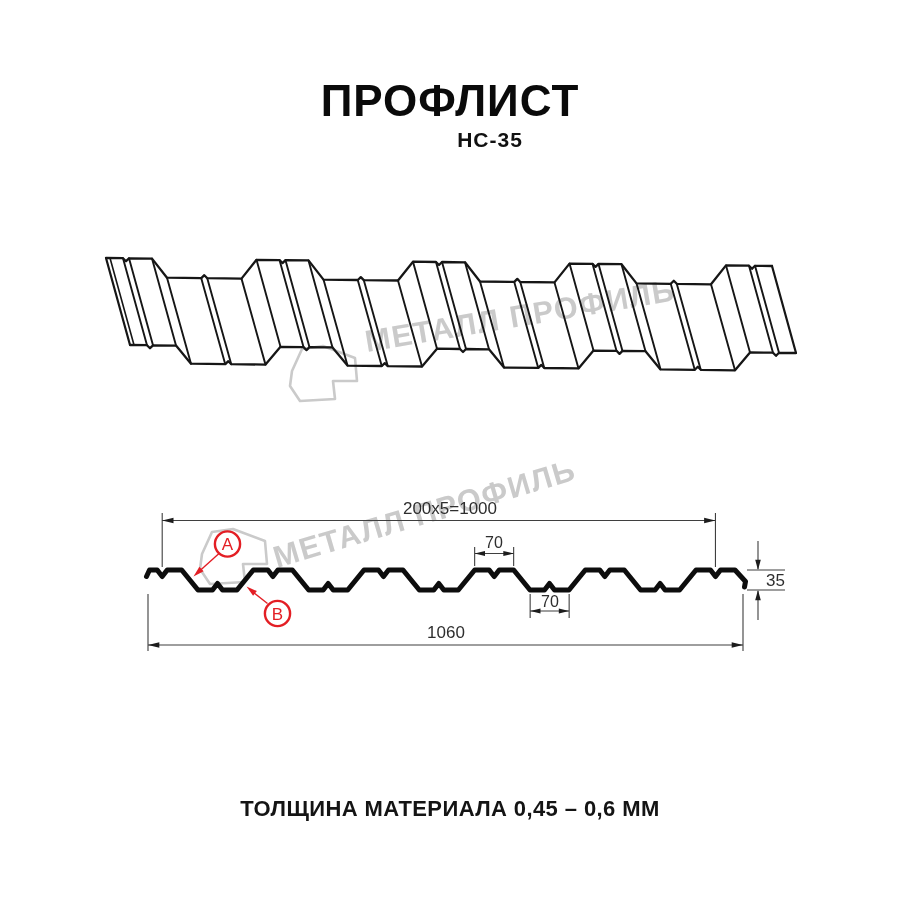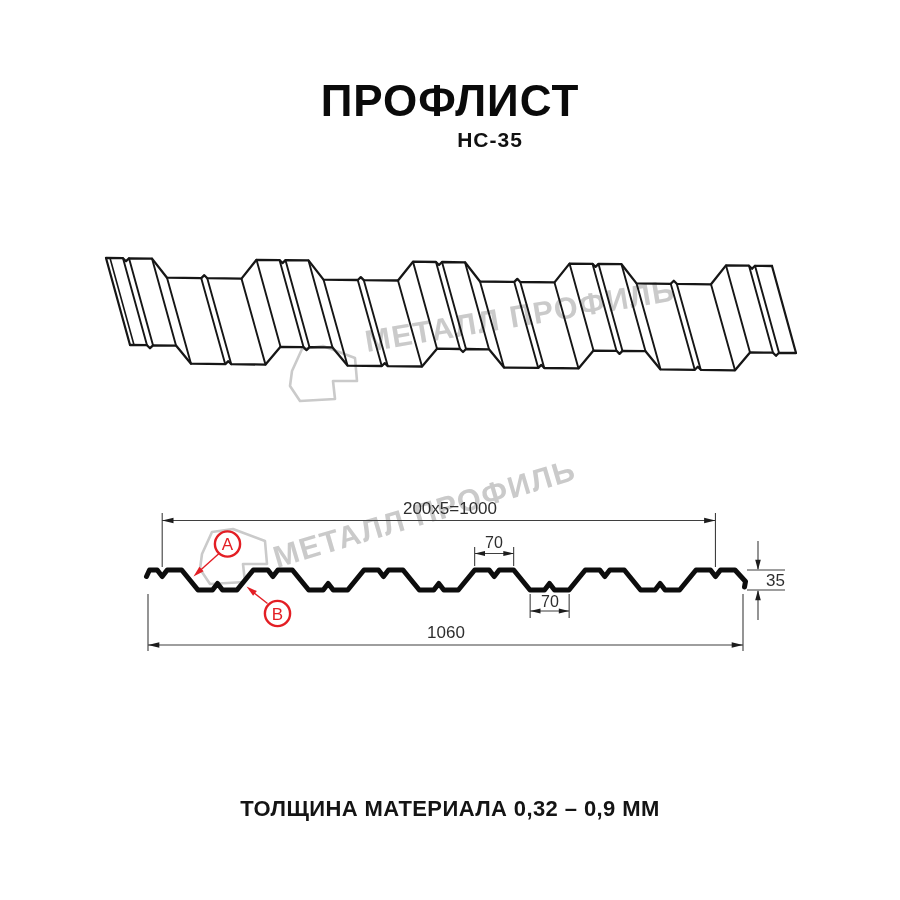--- a/index.html
+++ b/index.html
@@ -139,14 +139,14 @@
       <text class="callout-letter" x="227.5" y="550" text-anchor="middle">А</text>
     </g>
     <g>
       <line class="callout-line" x1="267.5" y1="603.5" x2="253" y2="592"></line>
       <polygon class="callout-arrow" points="246.5,586.5 256.9,591.1 253.1,595.7"></polygon>
       <circle class="callout-circle" cx="277.5" cy="613.5" r="12.6"></circle>
       <text class="callout-letter" x="277.5" y="619.5" text-anchor="middle">В</text>
     </g>
   </svg>
 
-  <div class="caption">ТОЛЩИНА МАТЕРИАЛА 0,32 – 0,9 ММ</div>
+  <div class="caption">ТОЛЩИНА МАТЕРИАЛА 0,45 – 0,6 ММ</div>
 </div>
 
 </body></html>

